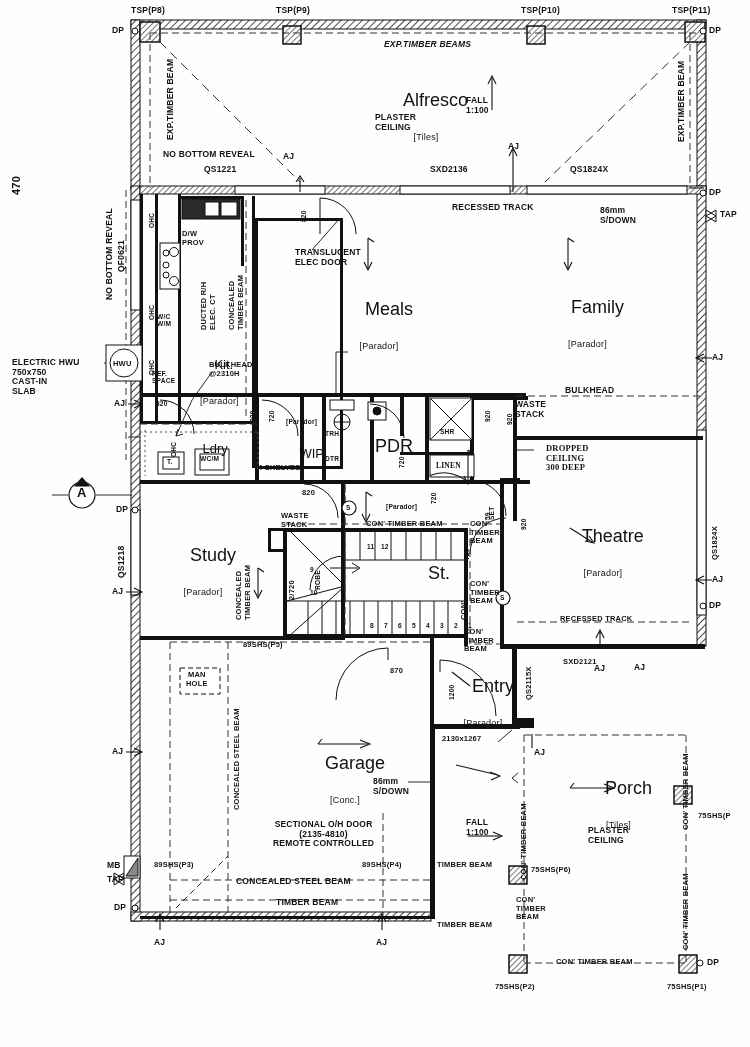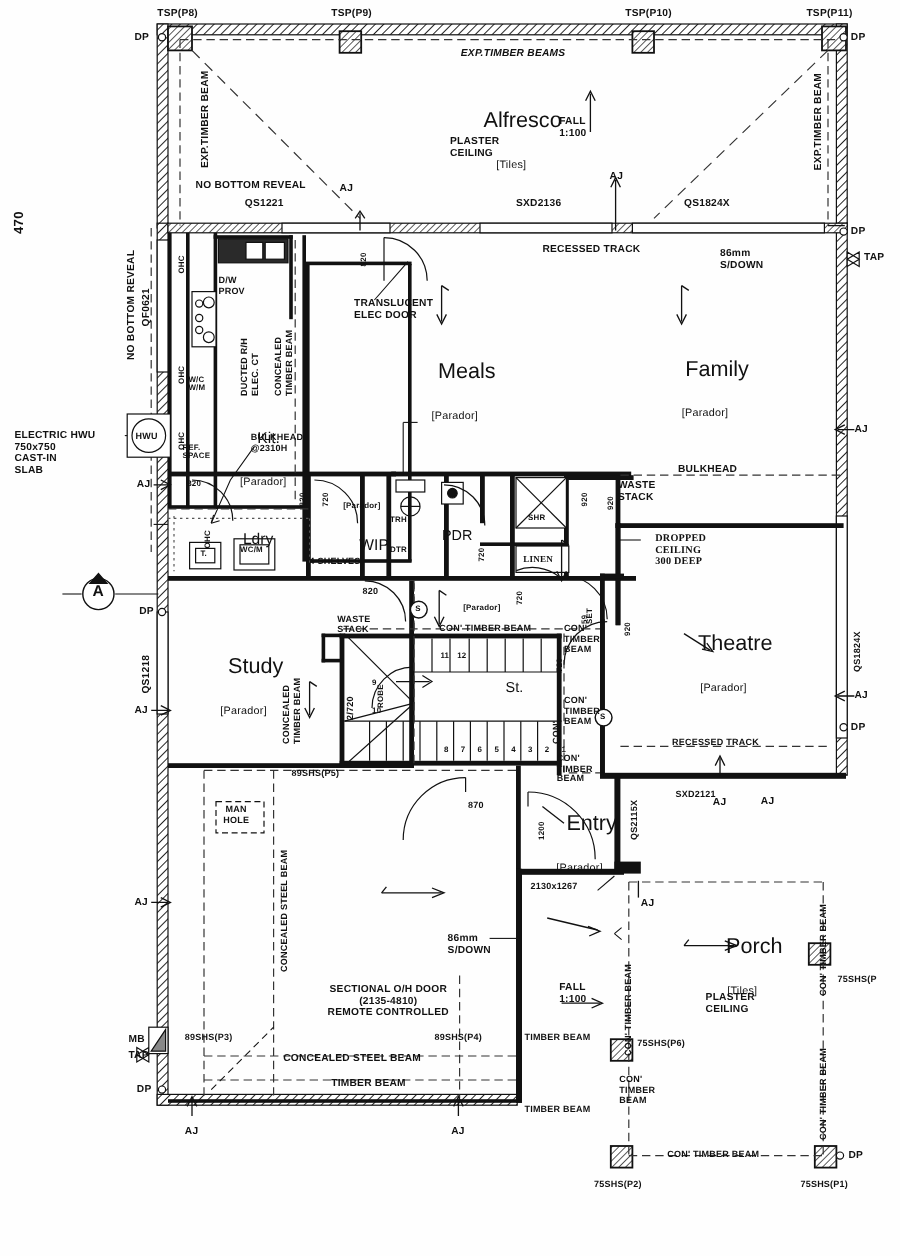--- a/index.html
+++ b/index.html
@@ -35,21 +35,21 @@
     letter-spacing:0px;
     line-height:19px;
   }
   .room .sub{
     display:block;
     font-size:9px;
     letter-spacing:0.2px;
     text-align:center;
     margin-top:-1px;
   }
-  .room.mid{font-size:12px;}
+  .room.mid{font-size:18px;}
   .room.small{font-size:13px;}
   .rot90{transform:rotate(-90deg);transform-origin:0 0;}
   svg.ov{position:absolute;left:0;top:0;width:750px;height:1047px;pointer-events:none;}
 </style>
 </head>
 <body>
 
 <div id="sheet">
 
   <svg class="ov" viewBox="0 0 750 1047">
@@ -641,20 +641,24 @@
     <span class="sub">[Parador]</span>
   </div>
   <div class="lbl rot90 xs" style="left:448px;top:700px;">1200</div>
   <div class="lbl sm" style="left:442px;top:735px;">2130x1267</div>
   <div class="lbl sm" style="left:390px;top:667px;">870</div>
   <div class="lbl sm" style="left:243px;top:641px;">89SHS(P5)</div>
 
   <div class="lbl sm" style="left:186px;top:671px;white-space:pre-line;text-align:center;">MAN
 HOLE</div>
   <div class="lbl rot90 sm" style="left:233px;top:810px;">CONCEALED STEEL BEAM</div>
+  <div class="room" style="left:305px;top:735px;">
+    <span>Garage</span>
+    <span class="sub">[Conc.]</span>
+  </div>
   <div class="lbl" style="left:373px;top:777px;white-space:pre-line;">86mm
 S/DOWN</div>
   <div class="lbl" style="left:273px;top:820px;white-space:pre-line;text-align:center;">SECTIONAL O/H DOOR
 (2135-4810)
 REMOTE CONTROLLED</div>
   <div class="lbl" style="left:466px;top:818px;white-space:pre-line;">FALL
 1:100</div>
   <div class="lbl sm" style="left:154px;top:861px;">89SHS(P3)</div>
   <div class="lbl sm" style="left:362px;top:861px;">89SHS(P4)</div>
   <div class="lbl" style="left:236px;top:877px;">CONCEALED STEEL BEAM</div>

